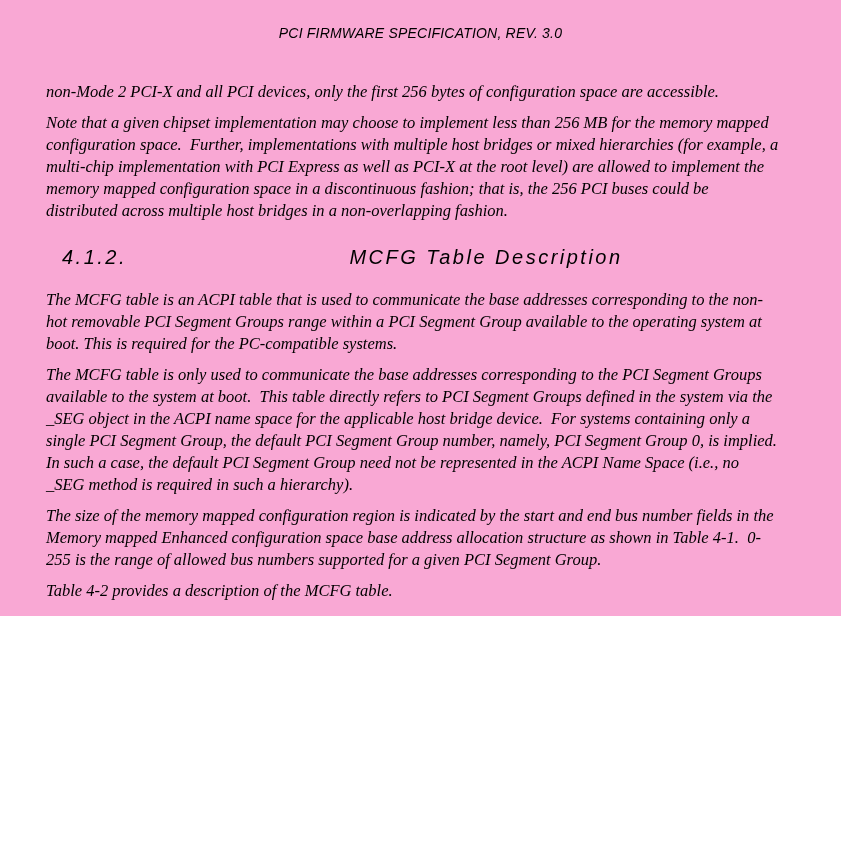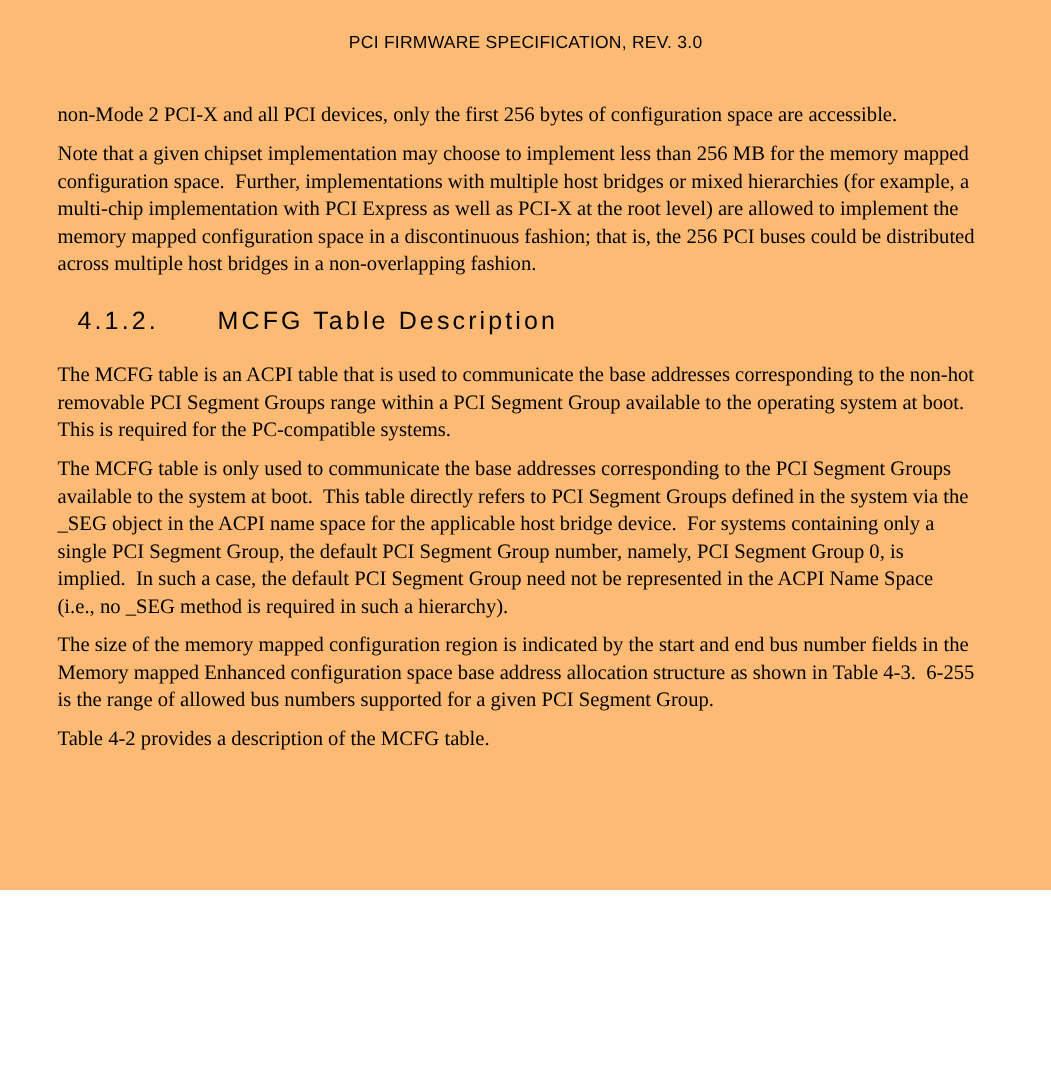--- a/index.html
+++ b/index.html
@@ -3,25 +3,26 @@
 <meta charset="utf-8">
 <style>
   html, body {
     margin: 0;
     padding: 0;
     background: #ffffff;
   }
   .page {
     position: relative;
     width: 841px;
-    height: 712px;
-    background: #fdba74;
+    height: 616px;
+    background: #f9a8d4;
     overflow: hidden;
     font-family: "Liberation Serif", serif;
     color: #000000;
+    font-style: italic;
   }
   .running-header {
     position: absolute;
     top: 24px;
     left: 0;
     right: 0;
     text-align: center;
     font-family: "Liberation Sans", sans-serif;
     font-size: 14px;
     line-height: 18px;
@@ -52,20 +53,21 @@
     line-height: 24px;
     font-weight: 400;
     letter-spacing: 2.5px;
     color: #000000;
   }
   .section-heading .section-number {
     flex: 0 0 112px;
   }
   .section-heading .section-title {
     flex: 1;
+    text-align: center;
   }
 </style>
 </head>
 <body>
 
 <div class="page">
 
   <div class="running-header">PCI FIRMWARE SPECIFICATION, REV. 3.0</div>
 
   <div class="doc-body">
@@ -77,19 +79,19 @@
 
     <h2 class="section-heading">
       <span class="section-number">4.1.2.</span>
       <span class="section-title">MCFG Table Description</span>
     </h2>
 
     <p>The MCFG table is an ACPI table that is used to communicate the base addresses corresponding to the non-hot removable PCI Segment Groups range within a PCI Segment Group available to the operating system at boot. This is required for the PC-compatible systems.</p>
 
     <p>The MCFG table is only used to communicate the base addresses corresponding to the PCI Segment Groups available to the system at boot.  This table directly refers to PCI Segment Groups defined in the system via the _SEG object in the ACPI name space for the applicable host bridge device.  For systems containing only a single PCI Segment Group, the default PCI Segment Group number, namely, PCI Segment Group 0, is implied.  In such a case, the default PCI Segment Group need not be represented in the ACPI Name Space (i.e., no _SEG method is required in such a hierarchy).</p>
 
-    <p>The size of the memory mapped configuration region is indicated by the start and end bus number fields in the Memory mapped Enhanced configuration space base address allocation structure as shown in Table 4-3.  6-255 is the range of allowed bus numbers supported for a given PCI Segment Group.</p>
+    <p>The size of the memory mapped configuration region is indicated by the start and end bus number fields in the Memory mapped Enhanced configuration space base address allocation structure as shown in Table 4-1.  0-255 is the range of allowed bus numbers supported for a given PCI Segment Group.</p>
 
     <p>Table 4-2 provides a description of the MCFG table.</p>
 
   </div>
 
 </div>
 
 </body></html>

